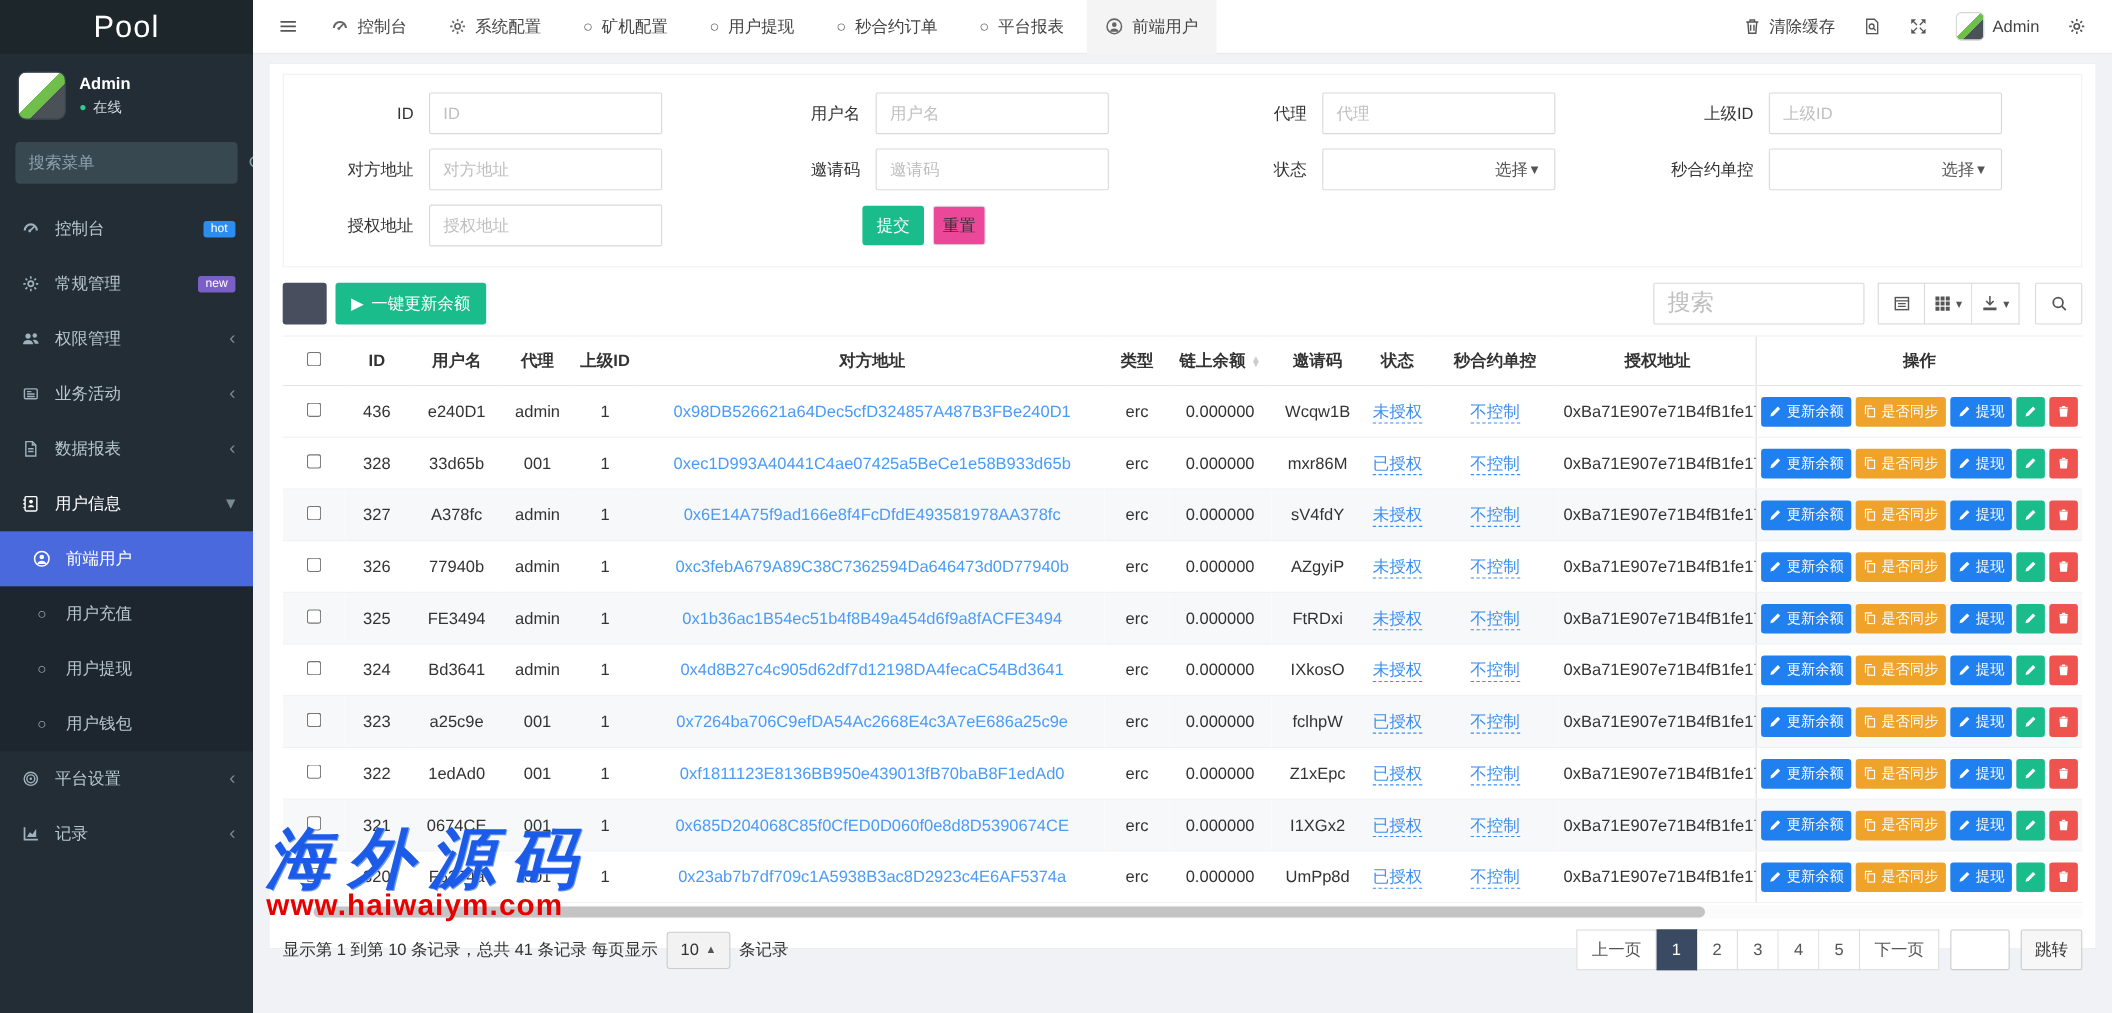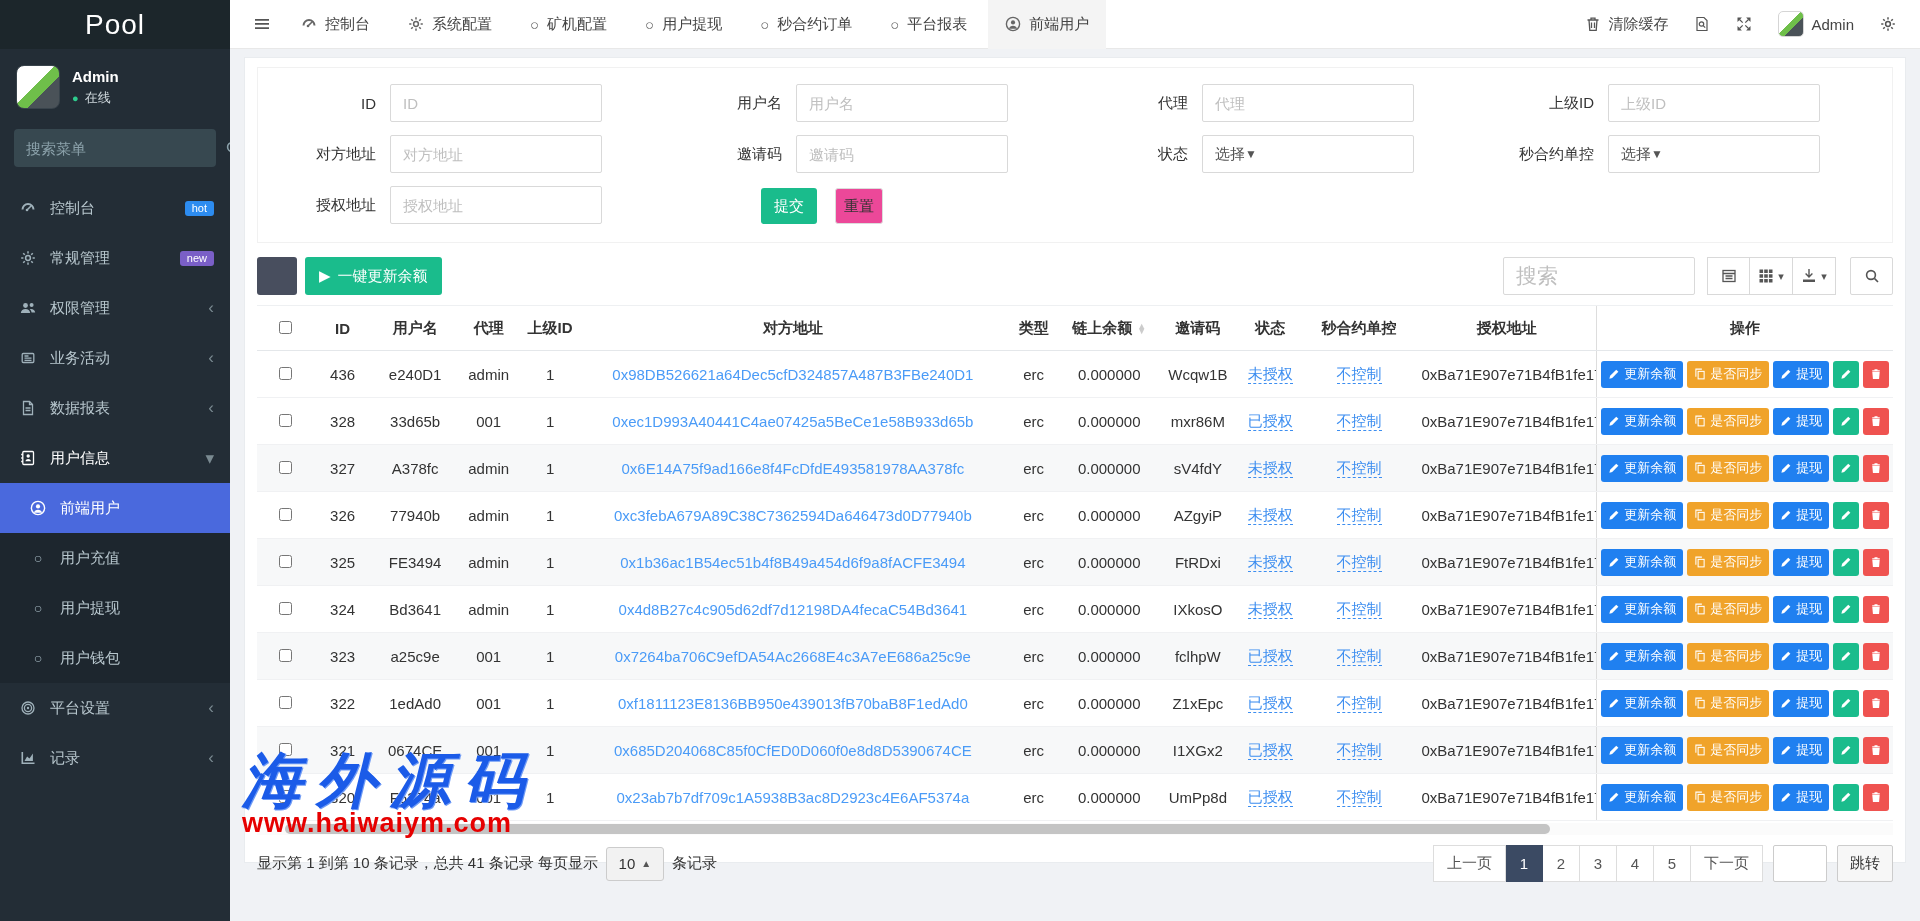--- a/index.html
+++ b/index.html
@@ -52,23 +52,23 @@
 
   
   .content { flex:1; background:#f0f2f5; padding:8px 14px 0 14px; position:relative; overflow:hidden; }
   .card { background:#fff; border:1px solid #e9ecef; height:806px; padding:0 12px; position:relative; }
 
   .filter-panel { margin-top:9px; border:1px solid #f1f1f1; padding:16px 8px 18px 8px; display:grid; grid-template-columns:repeat(4,1fr); row-gap:13px; column-gap:6px; }
   .field { display:flex; align-items:center; }
   .field .flabel { flex:0 0 110px; text-align:right; margin-right:14px; color:#333; }
   .field input { width:212px; height:38px; border:1px solid #d9d9d9; border-radius:2px; padding:0 12px; font-size:15px; color:#333; outline:none; }
   .field input::placeholder { color:#bfbfbf; }
-  .fake-select { width:212px; height:38px; border:1px solid #d9d9d9; border-radius:2px; padding:0 12px; display:flex; align-items:center; justify-content:flex-start; color:#555; cursor:pointer; background:#fff; }
+  .fake-select { width:212px; height:38px; border:1px solid #d9d9d9; border-radius:2px; padding:0 12px; display:flex; align-items:center; justify-content:flex-end; color:#555; cursor:pointer; background:#fff; }
   .fake-select .caret { color:#555; font-size:12px; }
-  .form-actions { display:flex; align-items:flex-end; gap:18px; margin-left:89px; }
+  .form-actions { display:flex; align-items:center; gap:8px; margin-left:112px; }
   .btn { border:none; cursor:pointer; font-size:15px; border-radius:3px; display:inline-flex; align-items:center; justify-content:center; gap:7px; }
   .btn-submit { background:#1abc8c; color:#fff; width:56px; height:36px; }
   .btn-reset { background:#ec4899; color:#333; border:1px solid #dcdcdc; width:48px; height:36px; }
 
   .toolbar { margin:14px 0 10px 0; display:flex; align-items:center; }
   .btn-refresh { width:40px; height:38px; background:#484e5e; color:#fff; font-size:18px; border-radius:3px; }
   .btn-update-all { height:38px; background:#1abc8c; color:#fff; padding:0 14px; margin-left:8px; font-size:15px; }
   .toolbar-right { margin-left:auto; display:flex; align-items:center; }
   .tb-search { width:192px; height:38px; border:1px solid #d9d9d9; border-radius:2px; padding:0 12px; font-size:21px; outline:none; }
   .tb-search::placeholder { color:#bfbfbf; }

